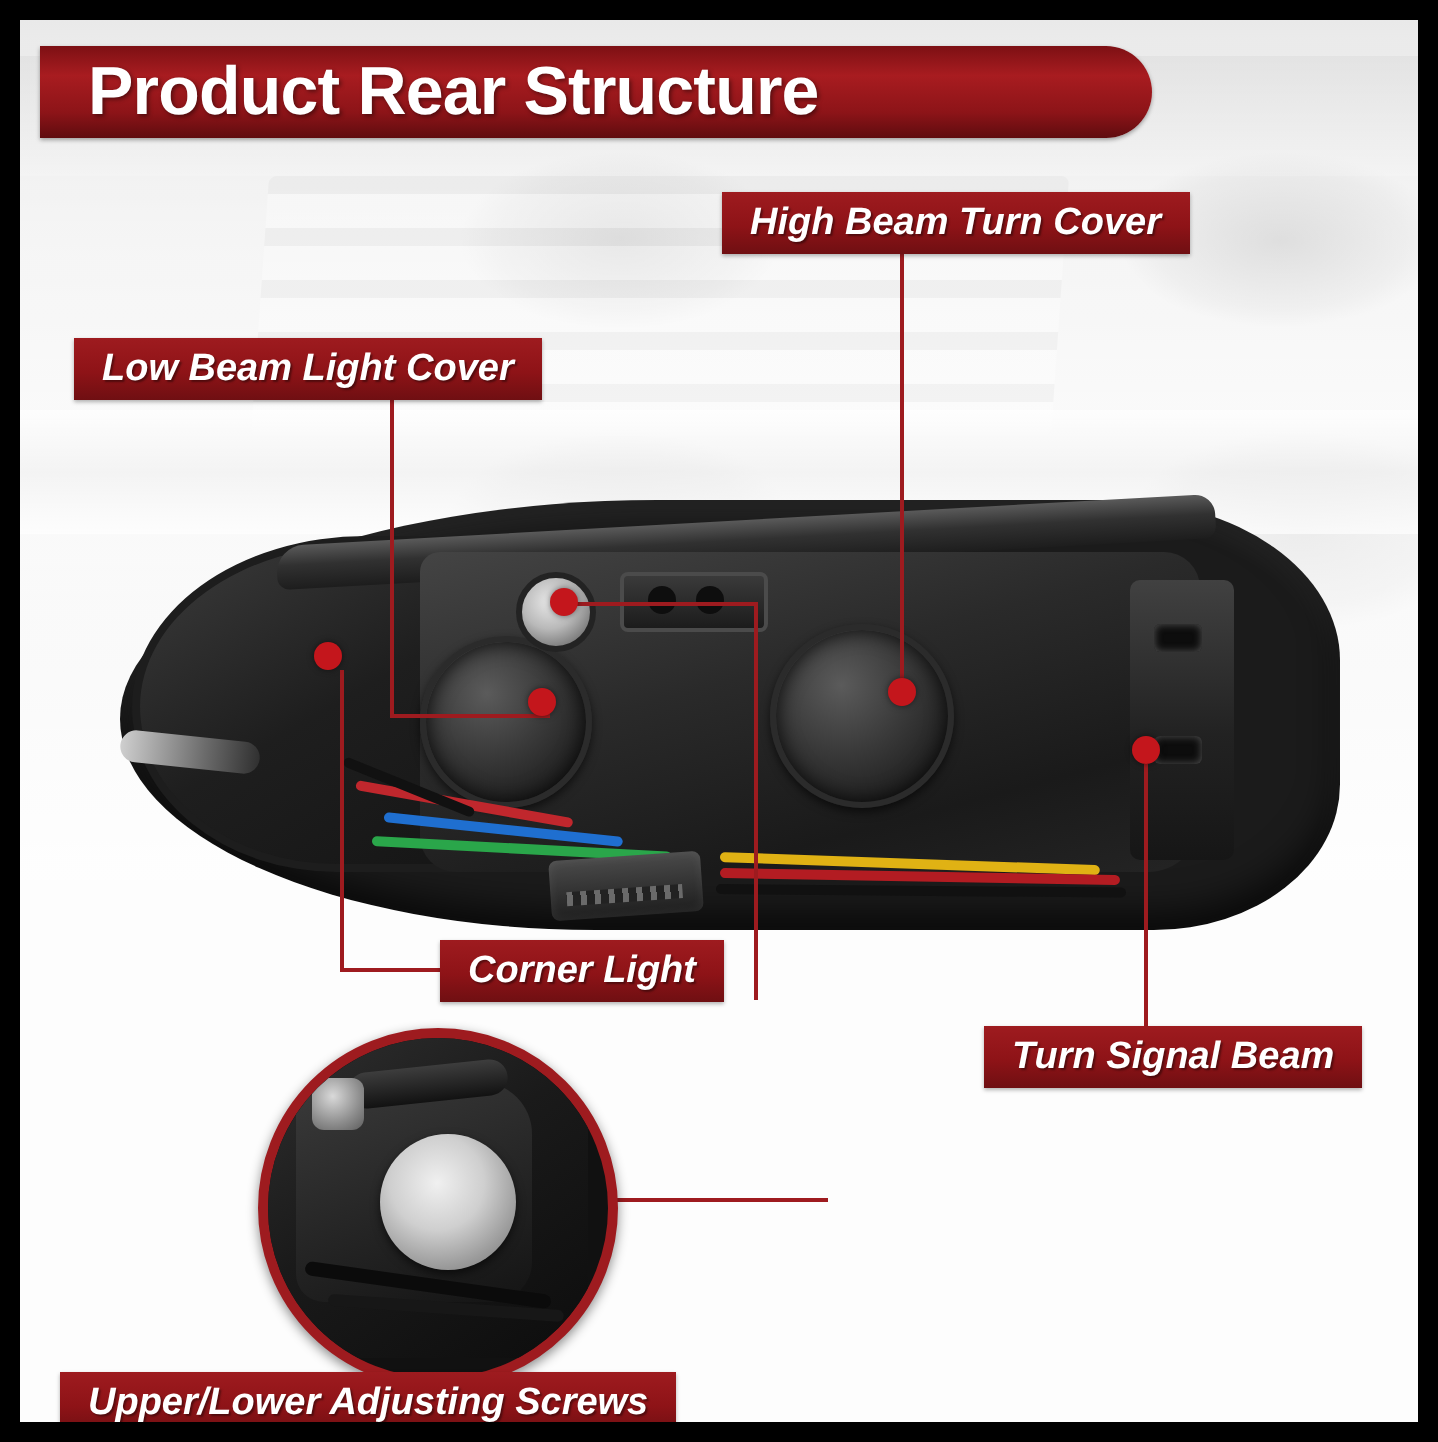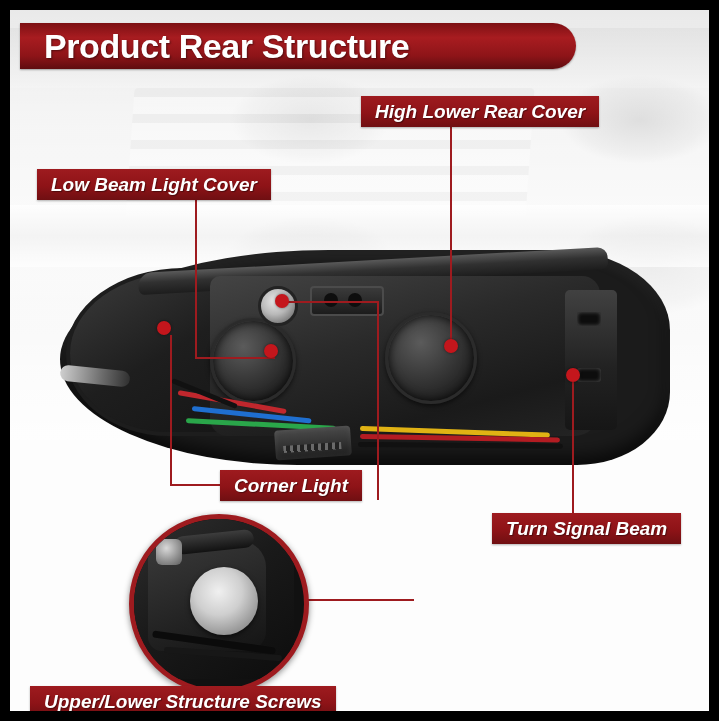--- a/index.html
+++ b/index.html
@@ -307,29 +307,29 @@
       <div class="zm-screw"></div>
       <div class="zm-wire"></div>
       <div class="zm-wire2"></div>
     </div>
 
     <div class="callout" id="callout-low">
       <span>Low Beam Light Cover</span>
     </div>
 
     <div class="callout" id="callout-high">
-      <span>High Lower Rear Cover</span>
+      <span>High Beam Turn Cover</span>
     </div>
 
     <div class="callout" id="callout-corner">
       <span>Corner Light</span>
     </div>
 
     <div class="callout" id="callout-turn">
       <span>Turn Signal Beam</span>
     </div>
 
     <div class="callout" id="callout-screws">
-      <span>Upper/Lower Structure Screws</span>
+      <span>Upper/Lower Adjusting Screws</span>
     </div>
 
   </div>
 </div>
 
 </body></html>

